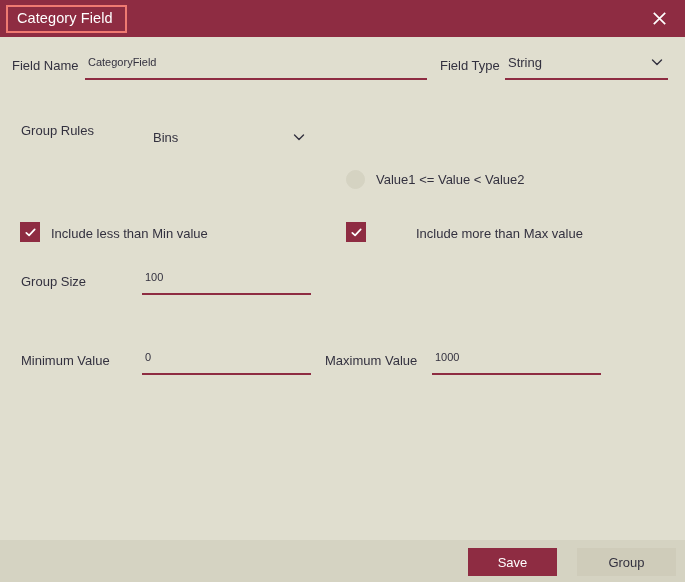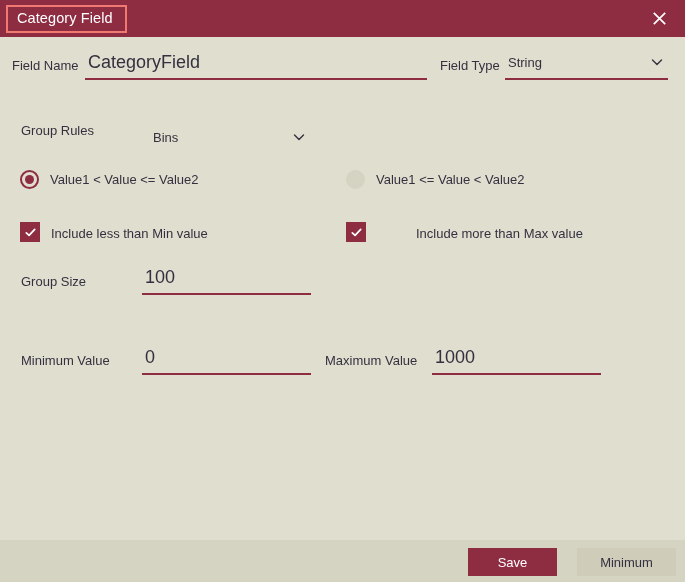--- a/index.html
+++ b/index.html
@@ -76,21 +76,21 @@
 
   
   .field {
     position: absolute;
     height: 26px;
   }
   .field .val {
     position: absolute;
     left: 3px;
     top: 0px;
-    font-size: 18px;
+    font-size: 11px;
     color: #33313f;
     line-height: 17px;
     white-space: nowrap;
   }
   .field .rule {
     position: absolute;
     left: 0;
     right: 0;
     bottom: 0;
     height: 2px;
@@ -271,24 +271,20 @@
     <div class="combo no-rule" style="left:150px; top:92px; width:160px;">
       <span class="val">Bins</span>
       <span class="chev">
         <svg width="14" height="14" viewBox="0 0 14 14" aria-hidden="true">
           <path d="M2.5 5 L7 9.5 L11.5 5" stroke="#33313f" stroke-width="1.4" fill="none" stroke-linecap="round" stroke-linejoin="round"></path>
         </svg>
       </span>
 
     </div>
 
-    <div class="radio-row" style="left:20px; top:133px;">
-      <span class="radio on"></span>
-      <span class="rl">Value1 &lt; Value &lt;= Value2</span>
-    </div>
 
     <div class="radio-row" style="left:346px; top:133px;">
       <span class="radio off"></span>
       <span class="rl">Value1 &lt;= Value &lt; Value2</span>
     </div>
 
     <div class="check-row" style="left:20px; top:185px;">
       <span class="cbox">
         <svg width="13" height="13" viewBox="0 0 13 13" aria-hidden="true">
           <path d="M2.3 6.8 L5.1 9.4 L10.7 3.4" stroke="#ffffff" stroke-width="1.7" fill="none" stroke-linecap="round" stroke-linejoin="round"></path>
@@ -325,16 +321,16 @@
 
     <div class="field" style="left:432px; top:312px; width:169px;">
       <span class="val" title="Maximum Value">1000</span>
       <span class="rule"></span>
     </div>
 
   </div>
 
   <div class="footer">
     <button class="btn btn-save">Save</button>
-    <button class="btn btn-cancel">Minimum</button>
+    <button class="btn btn-cancel">Group</button>
   </div>
 
 </div>
 
 </body></html>

